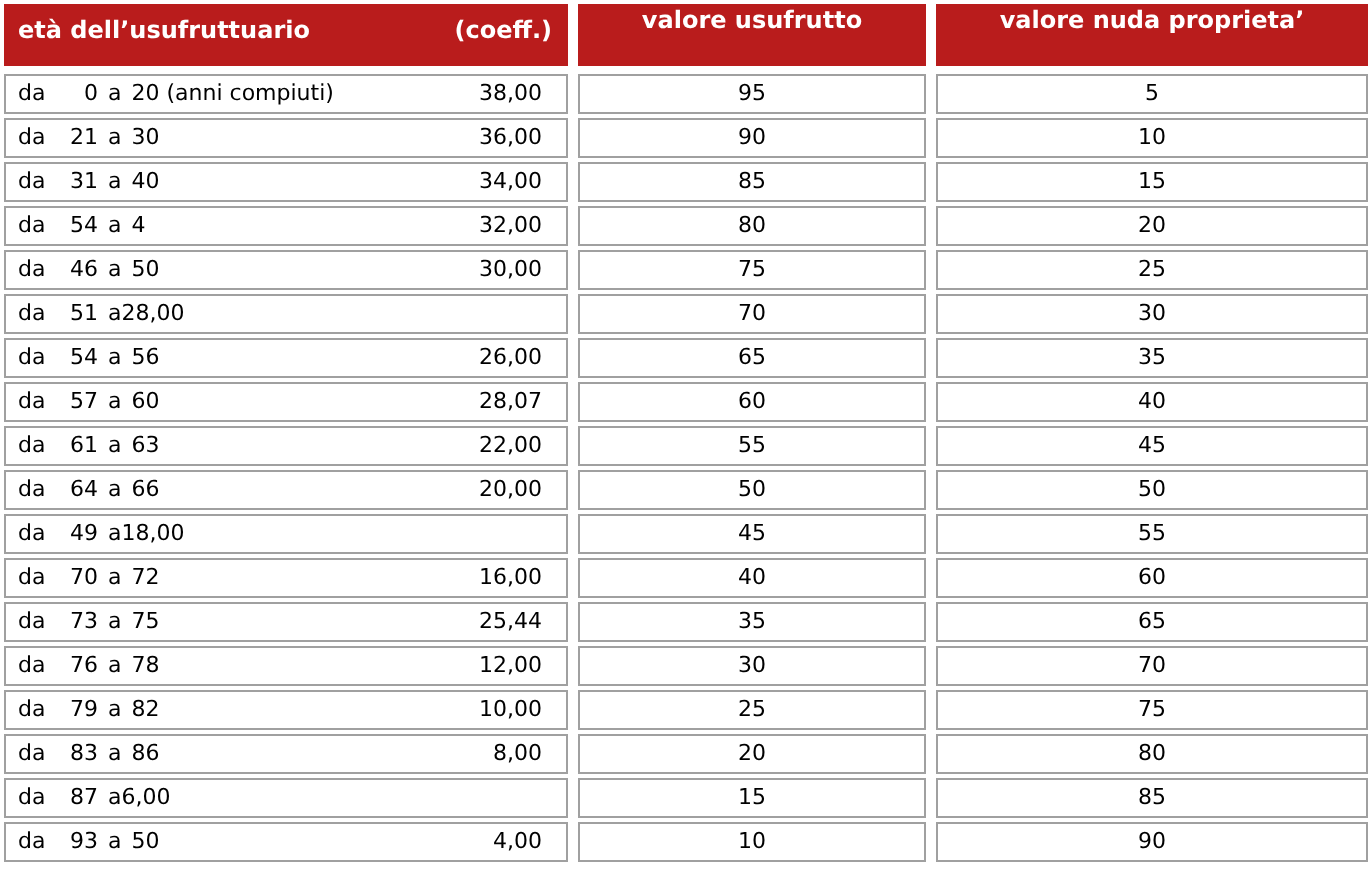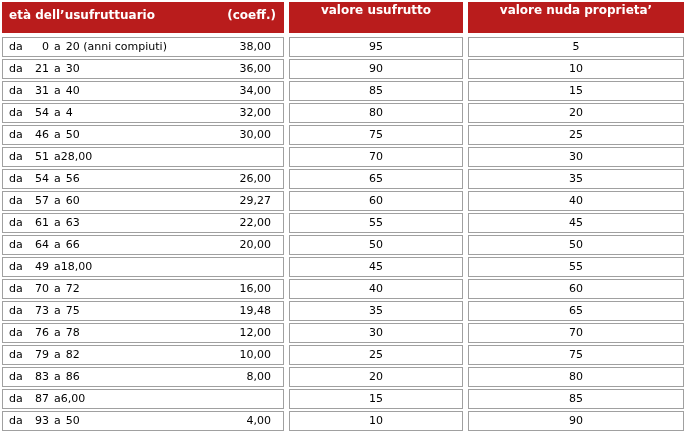--- a/index.html
+++ b/index.html
@@ -164,21 +164,21 @@
     <div class="cell c2">65</div>
     <div class="cell c3">35</div>
   </div>
 
   <div class="row">
     <div class="cell c1">
       <span class="da">da</span>
       <span class="n1">57</span>
       <span class="sep">a</span>
       <span class="n2">60</span>
-      <span class="coeff">29,27</span>
+      <span class="coeff">28,07</span>
     </div>
     <div class="cell c2">60</div>
     <div class="cell c3">40</div>
   </div>
 
   <div class="row">
     <div class="cell c1">
       <span class="da">da</span>
       <span class="n1">61</span>
       <span class="sep">a</span>
@@ -223,21 +223,21 @@
     <div class="cell c2">40</div>
     <div class="cell c3">60</div>
   </div>
 
   <div class="row">
     <div class="cell c1">
       <span class="da">da</span>
       <span class="n1">73</span>
       <span class="sep">a</span>
       <span class="n2">75</span>
-      <span class="coeff">19,48</span>
+      <span class="coeff">25,44</span>
     </div>
     <div class="cell c2">35</div>
     <div class="cell c3">65</div>
   </div>
 
   <div class="row">
     <div class="cell c1">
       <span class="da">da</span>
       <span class="n1">76</span>
       <span class="sep">a</span>

